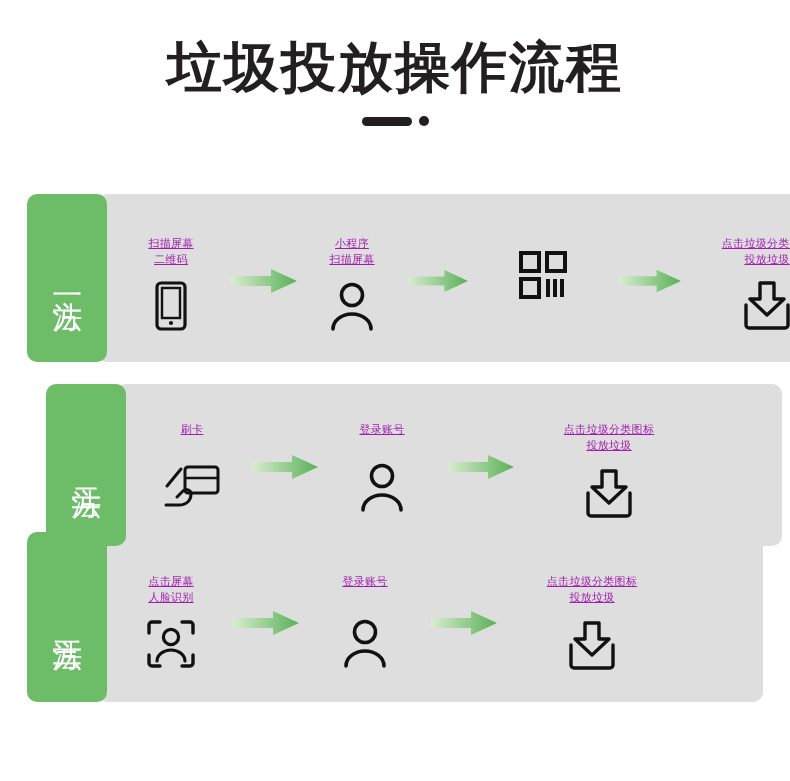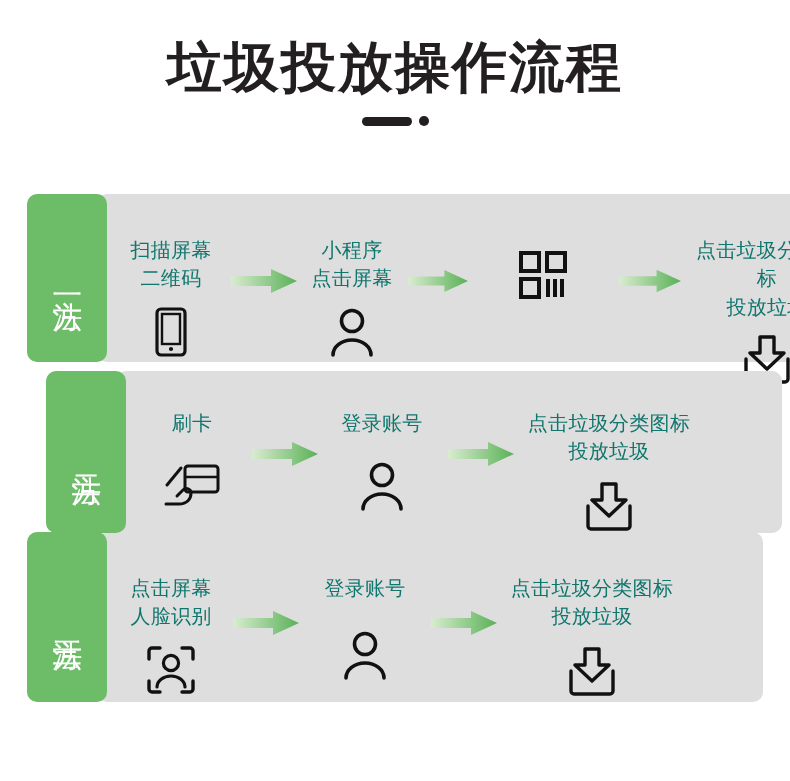--- a/index.html
+++ b/index.html
@@ -57,21 +57,21 @@
   }
   
   .method-row {
     position: absolute;
     left: 27px;
     width: 736px;
     display: flex;
     align-items: stretch;
   }
   #row-0 { top: 194px; height: 168px; }
-  #row-1 { top: 371px; height: 162px; padding-left: 19px; }
+  #row-1 { top: 384px; height: 162px; padding-left: 19px; }
   #row-2 { top: 532px; height: 170px; }
 
   .method-tab {
     width: 80px;
     flex: 0 0 80px;
     background: #6cbc68;
     border-radius: 10px;
     display: flex;
     align-items: center;
     justify-content: center;
@@ -104,25 +104,26 @@
     height: 100%;
   }
   .step {
     display: flex;
     flex-direction: column;
     align-items: center;
     justify-content: flex-start;
     text-align: center;
   }
   .step-label {
-    font-size: 20px;
+    font-size: 11px;
     line-height: 1.42;
-    color: #0f766e;
+    color: #a21caf;
     white-space: pre-line;
     letter-spacing: 0.3px;
+    text-decoration: underline;
   }
   .step-icon {
     margin-top: 12px;
     display: flex;
     align-items: center;
     justify-content: center;
     height: 54px;
   }
   .arrow-cell {
     display: flex;
@@ -202,21 +203,21 @@
                 <stop offset="0" stop-color="#d9ecd0"></stop>
                 <stop offset="1" stop-color="#59b157"></stop>
               </linearGradient>
             </defs>
             <path d="M0,8 L40,8 L40,1 L66,13 L40,25 L40,18 L0,18 Z" fill="url(#ag1)"></path>
           </svg>
         </div>
 
         <div class="step step-1">
           <div class="step-label">小程序
-点击屏幕</div>
+扫描屏幕</div>
           <div class="step-icon">
             <svg width="46" height="50" viewBox="0 0 46 50">
               <circle cx="23" cy="14" r="10.5" fill="none" stroke="#111" stroke-width="3.6"></circle>
               <path d="M4,48 a19,15 0 0 1 38,0" fill="none" stroke="#111" stroke-width="3.6" stroke-linecap="round"></path>
             </svg>
           </div>
         </div>
 
         <div class="arrow-cell arrow-1">
           <svg class="arrow" width="60" height="26" viewBox="0 0 66 26">

